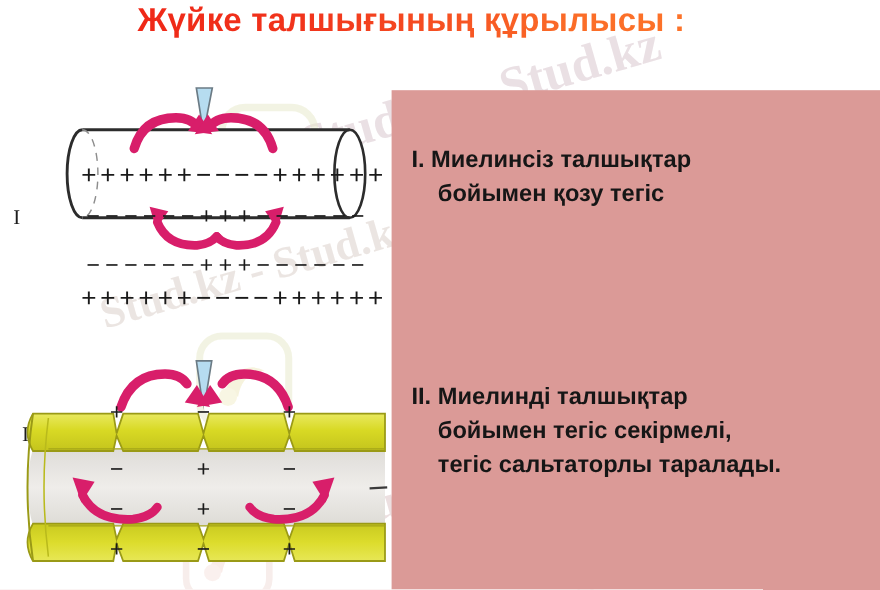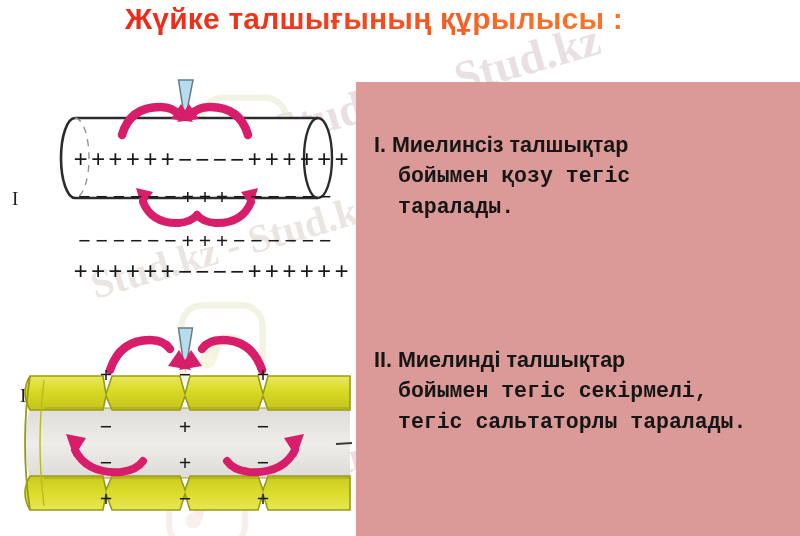--- a/index.html
+++ b/index.html
@@ -68,21 +68,21 @@
   .panel-item {
     position: absolute;
     left: 18px;
     width: 412px;
     color: #161616;
     font-size: 21.5px;
     font-weight: bold;
     line-height: 31px;
   }
   .panel-item .ln { display: block; white-space: nowrap; }
-  .panel-item .ind { padding-left: 24px; font-family: Liberation Mono, monospace; }
+  .panel-item .ind { padding-left: 24px; }
   #panel-item-1 { top: 48px; }
   #panel-item-2 { top: 240px; margin-top: 23px; }
 
   
   #figures { position: absolute; left: 0; top: 60px; width: 356px; height: 476px; }
 
   .fig-label {
     position: absolute;
     font-family: "Liberation Serif", serif;
     font-size: 19px;
@@ -155,21 +155,20 @@
     <circle cx="34" cy="66" r="9" fill="#f6e2dd"></circle>
   </svg>
 
   <div id="title">Жүйке талшығының құрылысы :</div>
 
   <div id="panel">
 
     <div class="panel-item" id="panel-item-1">
       <span class="ln">I. Миелинсіз талшықтар</span>
       <span class="ln ind">бойымен қозу тегіс</span>
-      <span class="ln ind">таралады.</span>
     </div>
 
     <div class="panel-item" id="panel-item-2">
       <span class="ln">II. Миелинді талшықтар</span>
       <span class="ln ind">бойымен тегіс секірмелі,</span>
       <span class="ln ind">тегіс сальтаторлы таралады.</span>
     </div>
 
   </div>
 

